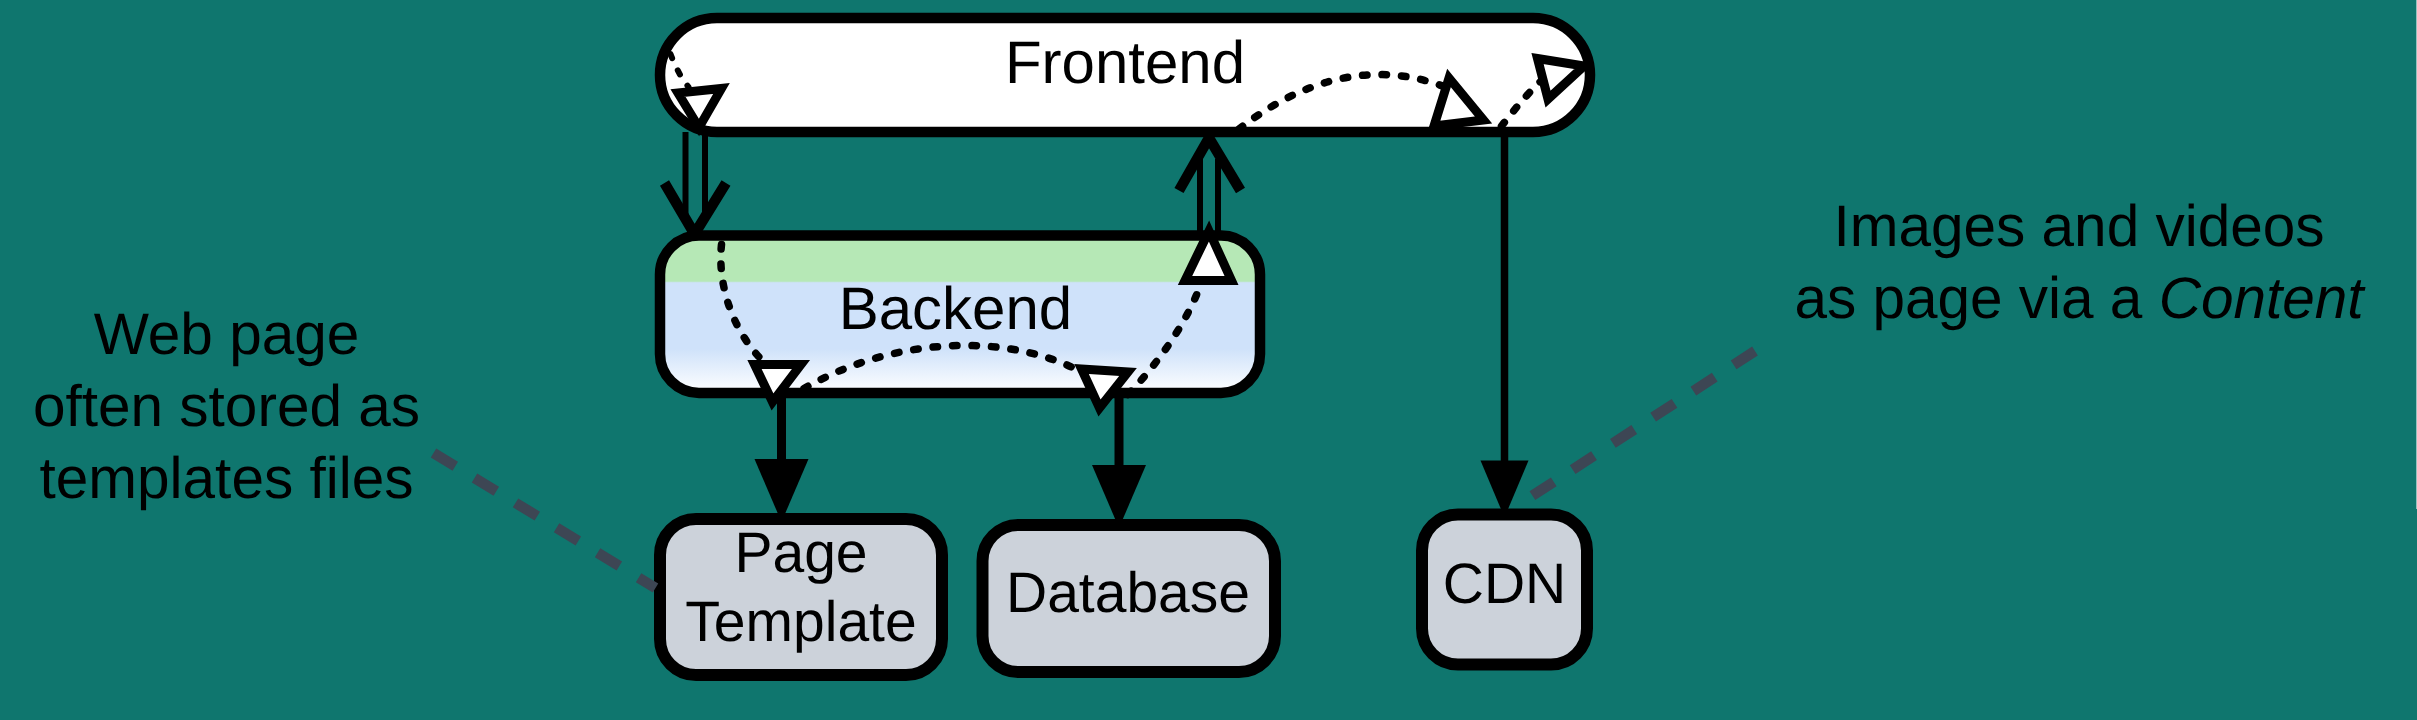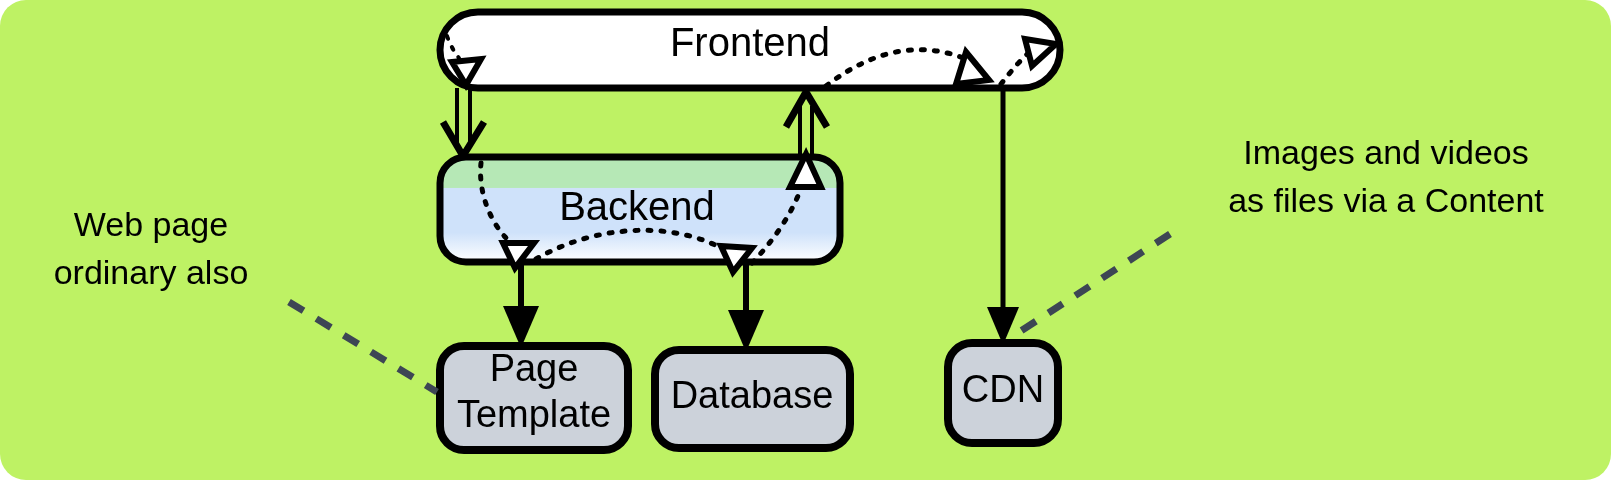--- a/index.html
+++ b/index.html
@@ -7,23 +7,22 @@
     padding: 0;
     background: #ffffff;
   }
   body {
     font-family: "Liberation Sans", sans-serif;
   }
   #canvas {
     position: relative;
     width: 1611px;
     height: 480px;
-    background: #bef264;
+    background: #0f766e;
     overflow: hidden;
-    border-radius: 26px;
   }
   #diagram-svg {
     position: absolute;
     left: 0;
     top: 0;
     width: 1611px;
     height: 480px;
   }
   .node-label {
     font-family: "Liberation Sans", sans-serif;
@@ -35,27 +34,28 @@
   .node-label-small {
     font-family: "Liberation Sans", sans-serif;
     font-size: 38px;
     fill: #000000;
     text-anchor: middle;
     dominant-baseline: middle;
   }
   .annotation {
     position: absolute;
     font-family: "Liberation Sans", sans-serif;
-    font-size: 34px;
+    font-size: 39px;
     line-height: 48px;
     color: #000000;
     text-align: center;
     white-space: nowrap;
   }
   .annotation .em {
+    font-style: italic;
   }
   #annotation-left {
     left: 8px;
     top: 200px;
     width: 286px;
   }
   #annotation-right {
     left: 1168px;
     top: 128px;
     width: 436px;
@@ -162,21 +162,22 @@
       <line x1="289" y1="302" x2="437" y2="392" stroke="#3d4654" stroke-width="7" stroke-dasharray="17 15" stroke-linecap="butt"></line>
     </g>
 
     <g>
       <line x1="1170" y1="234" x2="1010" y2="338" stroke="#3d4654" stroke-width="7" stroke-dasharray="17 15" stroke-linecap="butt"></line>
     </g>
   </svg>
 
   <div class="annotation" id="annotation-left">
     <div>Web page</div>
-    <div>ordinary also</div>
+    <div>often stored as</div>
+    <div>templates files</div>
   </div>
 
   <div class="annotation" id="annotation-right">
     <div>Images and videos</div>
-    <div><span>as files via a </span><span class="em">Content</span></div>
+    <div><span>as page via a </span><span class="em">Content</span></div>
   </div>
 
 </div>
 
 </body></html>

